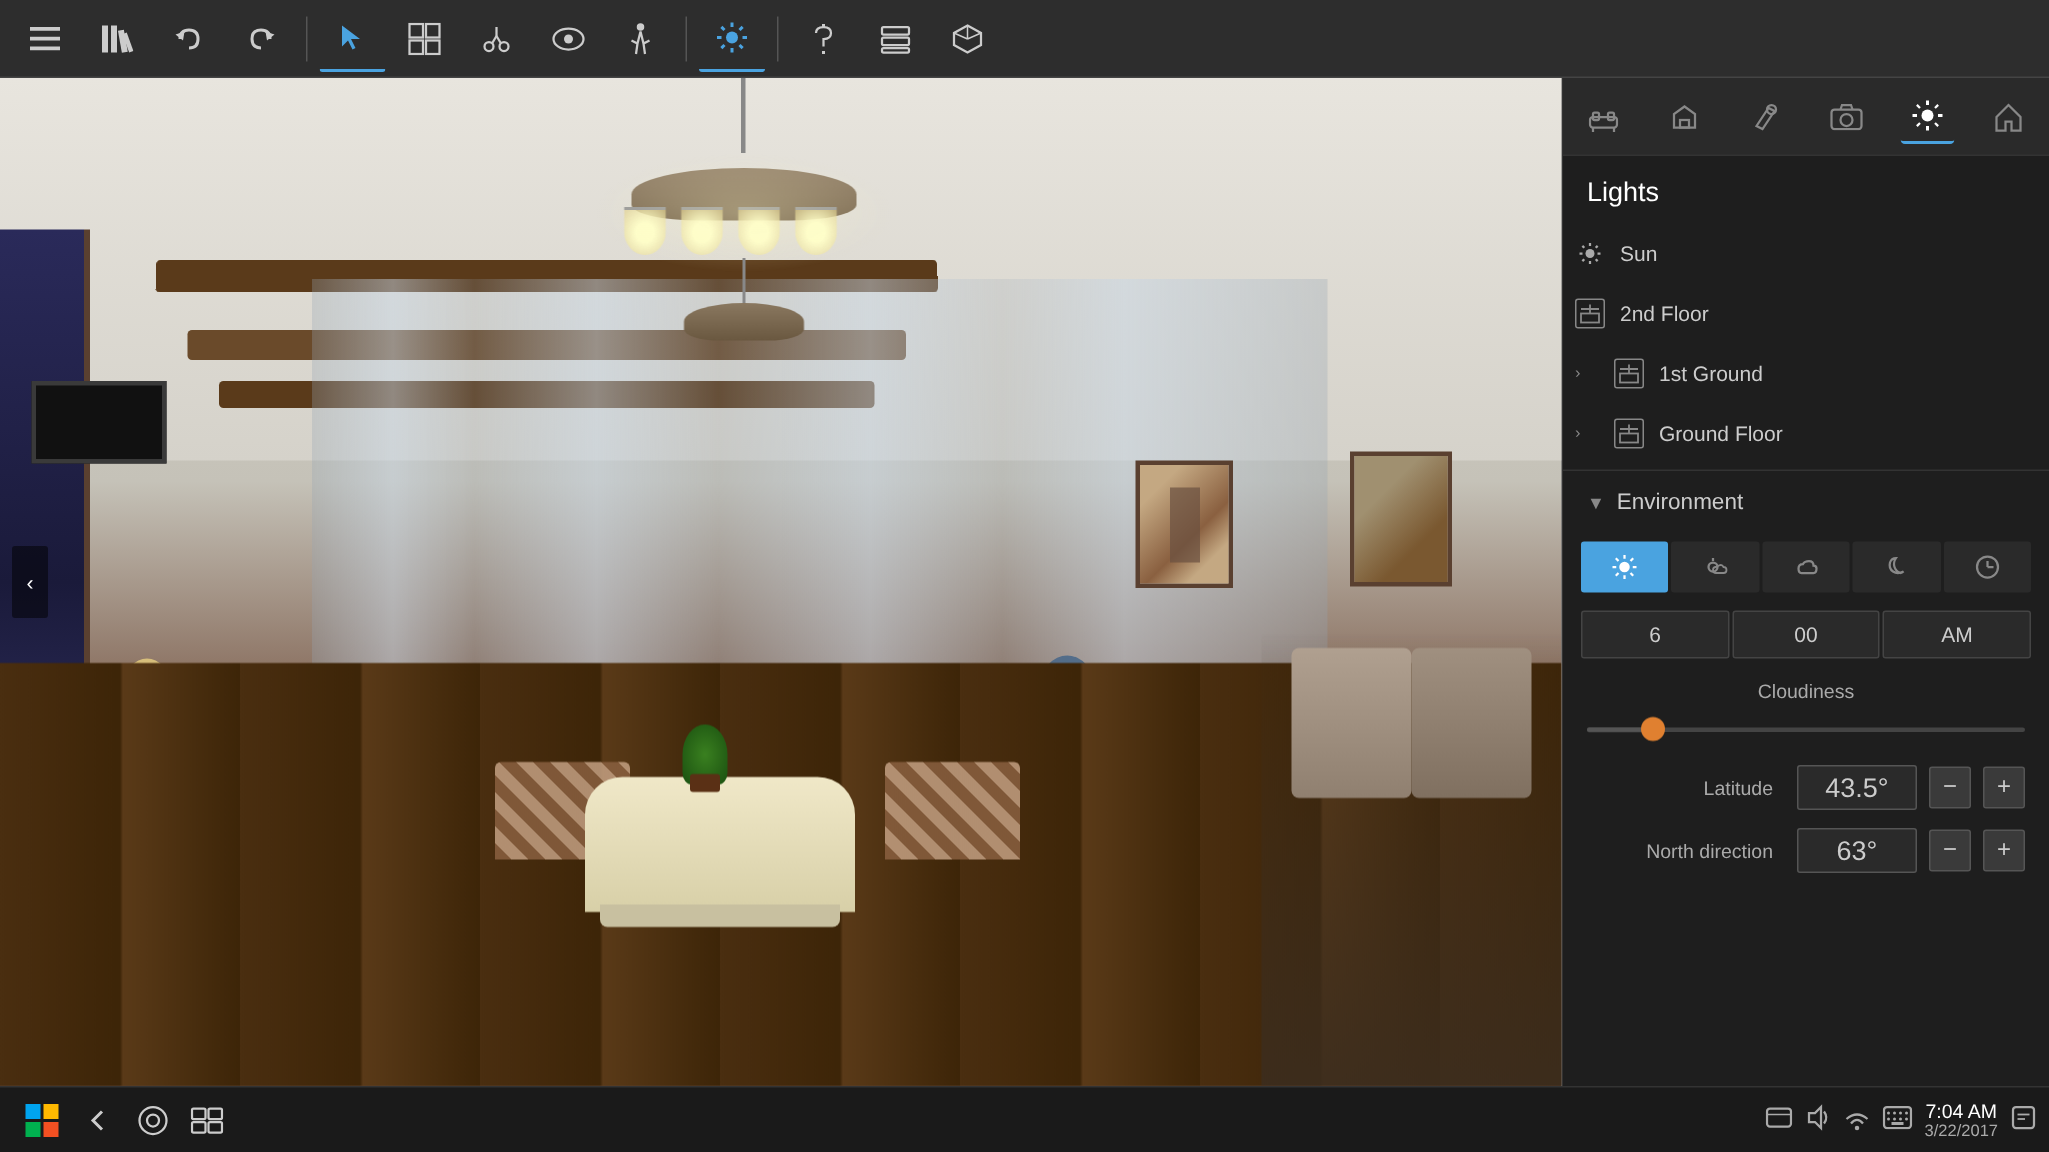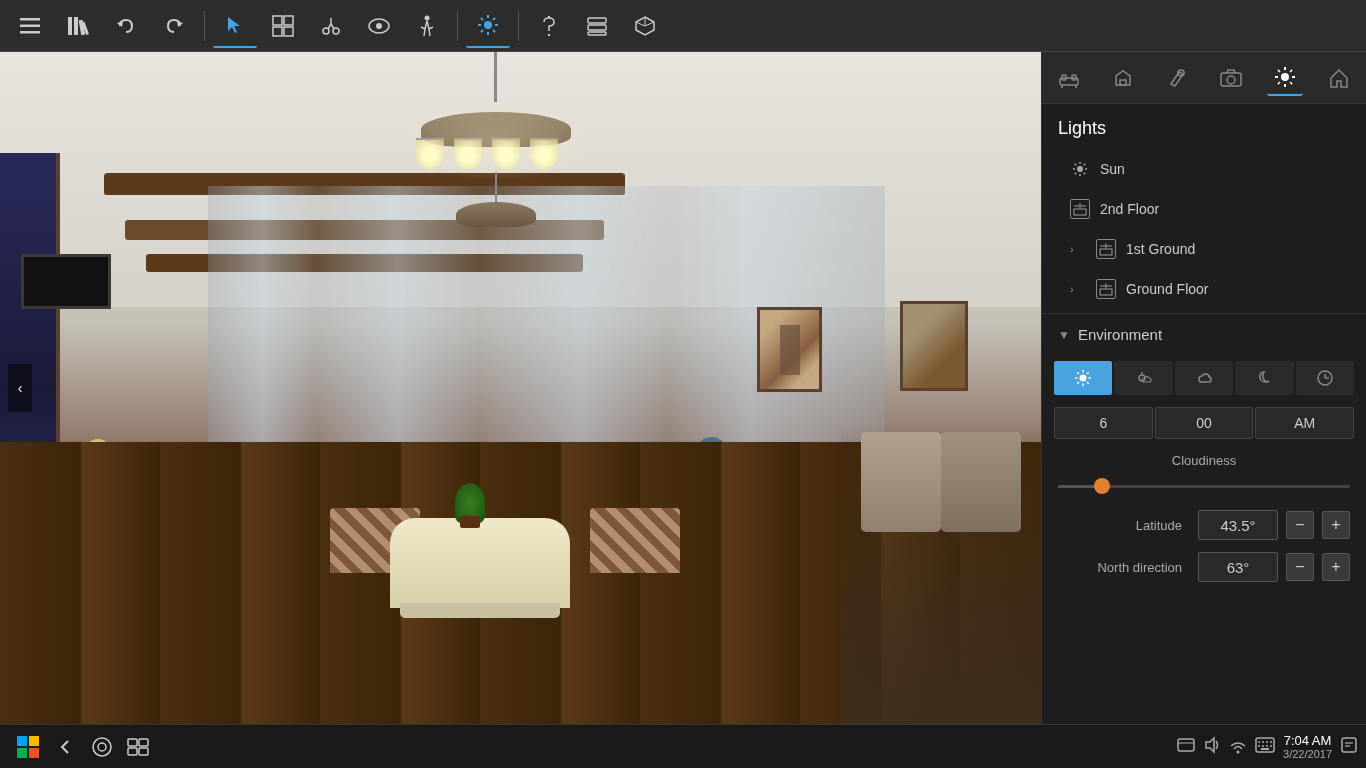--- a/index.html
+++ b/index.html
@@ -134,21 +134,21 @@
     .section-title {
       color: #fff;
       font-size: 18px;
       font-weight: 400;
       padding: 14px 16px 10px;
     }
 
     .light-item {
       display: flex;
       align-items: center;
-      padding: 10px 28px;
+      padding: 10px 8px;
       color: #ccc;
       font-size: 14px;
       cursor: pointer;
       gap: 10px;
     }
     .light-item .item-icon {
       width: 20px;
       height: 20px;
       display: flex;
       align-items: center;
@@ -279,21 +279,21 @@
       text-align: right;
       margin-right: 8px;
     }
     .number-input {
       width: 80px;
       height: 30px;
       background: #2a2a2a;
       border: 1px solid #555;
       color: #ccc;
       text-align: center;
-      font-size: 15px;
+      font-size: 18px;
       border-radius: 2px;
     }
     .num-btn {
       width: 28px;
       height: 28px;
       background: #3a3a3a;
       border: 1px solid #555;
       color: #ccc;
       display: flex;
       align-items: center;

